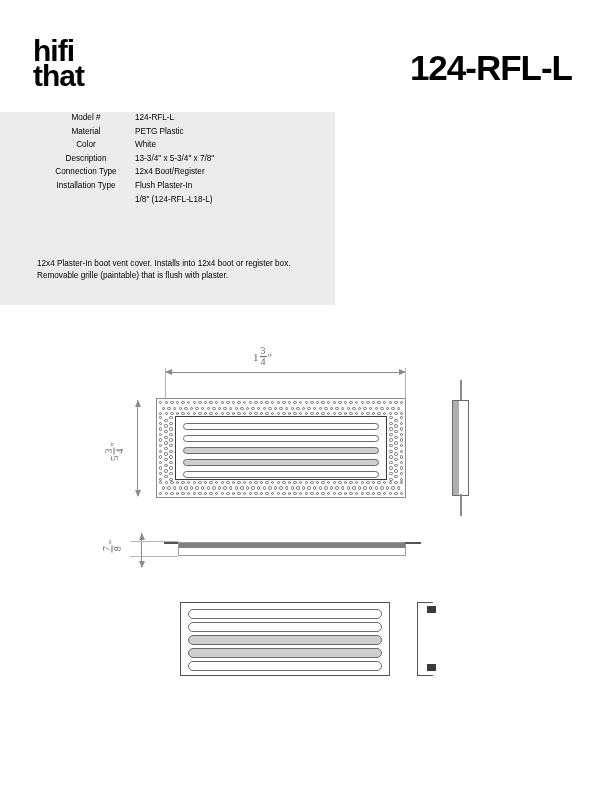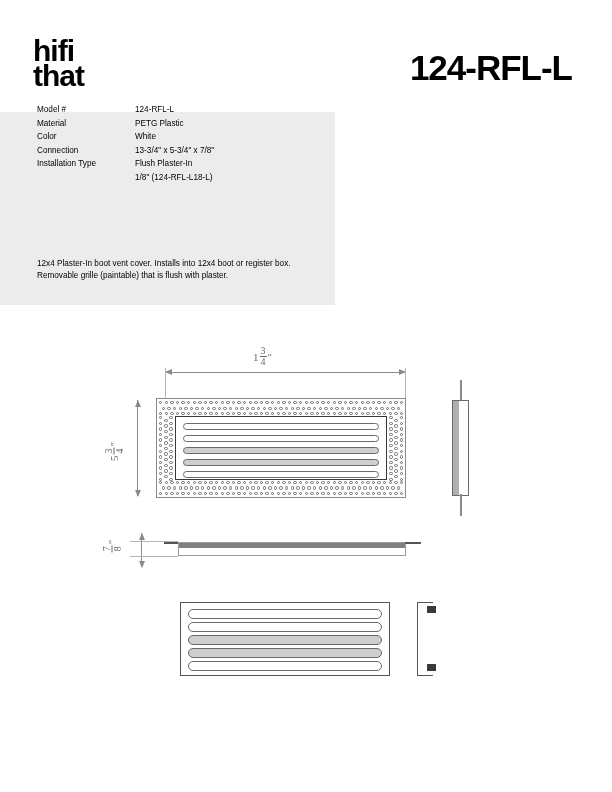--- a/index.html
+++ b/index.html
@@ -12,21 +12,21 @@
 
   
   .logo{position:absolute;left:33px;top:38px;
     font-weight:bold;font-size:30px;line-height:25px;letter-spacing:-1px;color:#000;}
   .logo div{display:block;}
   .doc-title{position:absolute;right:40px;top:48px;
     font-weight:bold;font-size:35px;letter-spacing:-1px;color:#000;white-space:nowrap;}
 
   
   .spec-panel{position:absolute;left:0;top:112px;width:335px;height:193px;background:#ececec;}
-  .spec-table{position:absolute;left:37px;top:105px;width:290px;}
+  .spec-table{position:absolute;left:37px;top:113px;width:290px;text-align:center;}
   .spec-row{display:flex;height:13.6px;align-items:flex-start;}
   .spec-label{width:98px;font-size:8.2px;color:#000;white-space:nowrap;}
   .spec-value{font-size:8.2px;color:#000;white-space:nowrap;}
   .spec-value.cont{margin-left:98px;}
 
   .desc{position:absolute;left:37px;top:258px;width:290px;}
   .desc-head{font-size:8.2px;margin-bottom:3.5px;}
   .desc-line{font-size:8.2px;line-height:11.5px;white-space:nowrap;}
 
   
@@ -109,22 +109,26 @@
     </div>
     <div class="spec-row">
       <span class="spec-label">Material</span>
       <span class="spec-value">PETG Plastic</span>
     </div>
     <div class="spec-row">
       <span class="spec-label">Color</span>
       <span class="spec-value">White</span>
     </div>
     <div class="spec-row">
-      <span class="spec-label">Connection</span>
+      <span class="spec-label">Description</span>
       <span class="spec-value">13-3/4" x 5-3/4" x 7/8"</span>
+    </div>
+    <div class="spec-row">
+      <span class="spec-label">Connection Type</span>
+      <span class="spec-value">12x4 Boot/Register</span>
     </div>
     <div class="spec-row">
       <span class="spec-label">Installation Type</span>
       <span class="spec-value">Flush Plaster-In</span>
     </div>
     <div class="spec-row">
       <span class="spec-value cont">1/8" (124-RFL-L18-L)</span>
     </div>
   </div>
 

